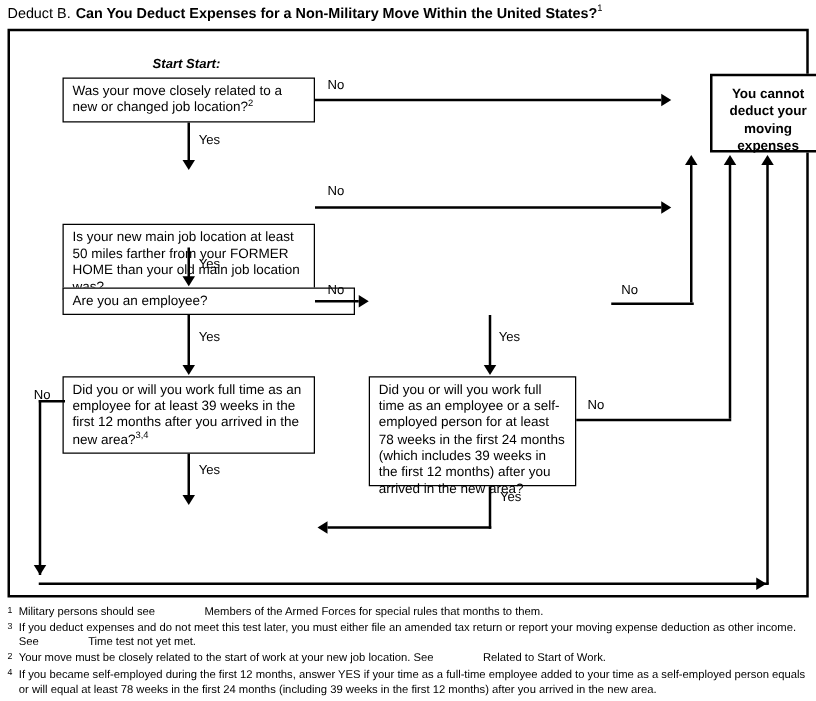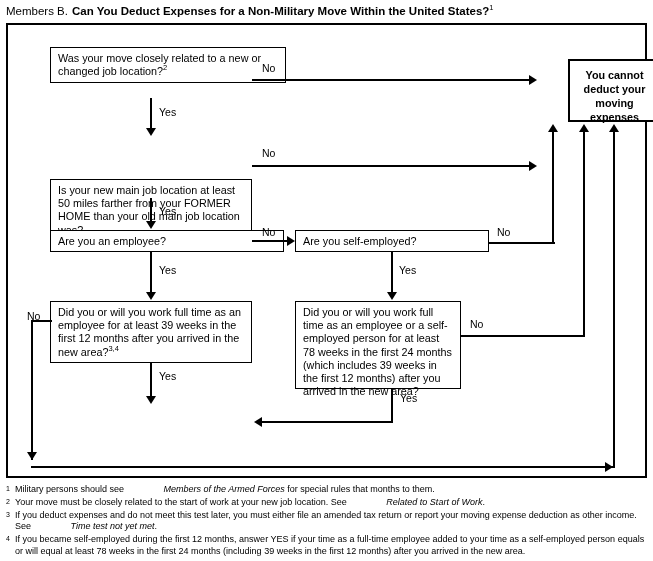--- a/index.html
+++ b/index.html
@@ -26,50 +26,47 @@
 
   .arr{position:absolute;width:0;height:0;}
   .arr-d{border-left:5px solid transparent;border-right:5px solid transparent;border-top:8px solid #000;}
   .arr-u{border-left:5px solid transparent;border-right:5px solid transparent;border-bottom:8px solid #000;}
   .arr-r{border-top:5px solid transparent;border-bottom:5px solid transparent;border-left:8px solid #000;}
   .arr-l{border-top:5px solid transparent;border-bottom:5px solid transparent;border-right:8px solid #000;}
 
   .footnotes{position:absolute;left:6px;top:484px;width:641px;font-size:9px;line-height:11.4px;}
   .fn{position:relative;padding-left:9px;margin-bottom:1.5px;}
   .fn .mk{position:absolute;left:0;top:-1px;font-size:7px;vertical-align:super;}
-  .it{font-style:italic;padding-left:37px;}
+  .it{padding-left:37px;}
 </style>
 </head>
 <body>
 
 <div id="stage">
 
   <div class="fig-title">
-    <span class="lbl">Members B.</span><span class="txt">Can You Deduct Expenses for a Non-Military Move Within the United States?</span><span class="sup">1</span>
+    <span class="lbl">Deduct B.</span><span class="txt">Can You Deduct Expenses for a Non-Military Move Within the United States?</span><span class="sup">1</span>
   </div>
 
   <div class="outer-frame"></div>
 
   <div class="start-here">Start Start:</div>
 
-  <div class="node" style="left:50px;top:47px;width:236px;height:36px;">
+  <div class="node" style="left:50px;top:62px;width:202px;height:36px;">
     <span>Was your move closely related to a new or changed job location?</span><span class="sup">2</span>
   </div>
 
   <div class="node" style="left:50px;top:137px;width:202px;height:61px;margin-top:42px;">
     <span>Is your new main job location at least 50 miles farther from your FORMER HOME than your old main job location was?</span>
   </div>
 
   <div class="node" style="left:50px;top:230px;width:234px;height:22px;">
     <span>Are you an employee?</span>
   </div>
 
-  <div class="node" style="left:295px;top:230px;width:194px;height:22px;">
-    <span>Are you self-employed?</span>
-  </div>
 
   <div class="node" style="left:50px;top:301px;width:202px;height:62px;">
     <span>Did you or will you work full time as an employee for at least 39 weeks in the first 12 months after you arrived in the new area?</span><span class="sup">3,4</span>
   </div>
 
   <div class="node" style="left:295px;top:301px;width:166px;height:88px;">
     <span>Did you or will you work full time as an employee or a self-employed person for at least 78 weeks in the first 24 months (which includes 39 weeks in the first 12 months) after you arrived in the new area?</span>
   </div>
 
 
@@ -133,26 +130,26 @@
   <div class="vline" style="left:391px;top:389px;width:2px;height:34px;"></div>
   <div class="hline" style="left:262px;top:421px;width:131px;"></div>
   <div class="arr arr-l" style="left:254px;top:417px;"></div>
 
   <div class="footnotes">
     <div class="fn">
       <span class="mk">1</span>
       <span>Military persons should see </span><span class="it">Members of the Armed Forces</span><span> for special rules that months to them.</span>
     </div>
     <div class="fn">
+      <span class="mk">3</span>
+      <span>If you deduct expenses and do not meet this test later, you must either file an amended tax return or report your moving expense deduction as other income. See </span><span class="it">Time test not yet met</span><span>.</span>
+    </div>
+    <div class="fn">
       <span class="mk">2</span>
       <span>Your move must be closely related to the start of work at your new job location. See </span><span class="it">Related to Start of Work</span><span>.</span>
-    </div>
-    <div class="fn">
-      <span class="mk">3</span>
-      <span>If you deduct expenses and do not meet this test later, you must either file an amended tax return or report your moving expense deduction as other income. See </span><span class="it">Time test not yet met</span><span>.</span>
     </div>
     <div class="fn">
       <span class="mk">4</span>
       <span>If you became self-employed during the first 12 months, answer YES if your time as a full-time employee added to your time as a self-employed person equals or will equal at least 78 weeks in the first 24 months (including 39 weeks in the first 12 months) after you arrived in the new area.</span>
     </div>
   </div>
 
 </div>
 
 </body></html>

